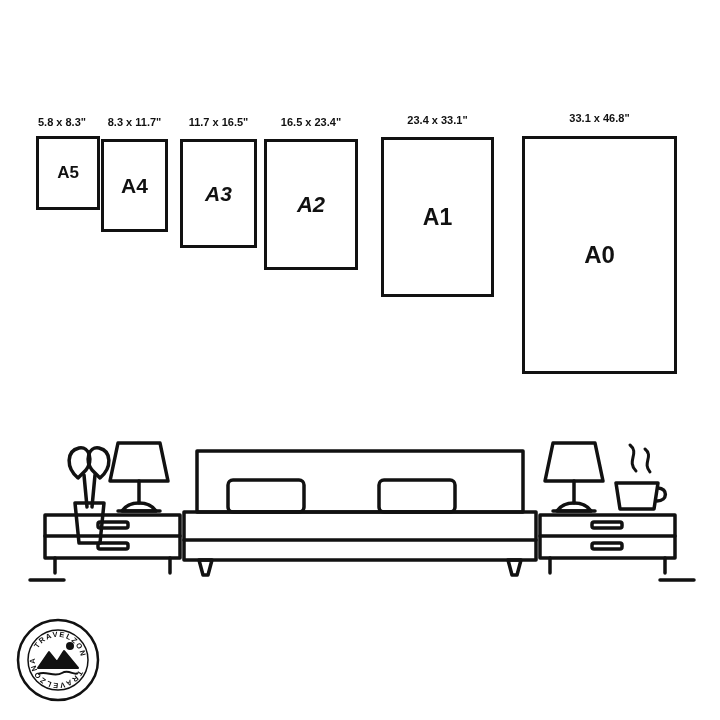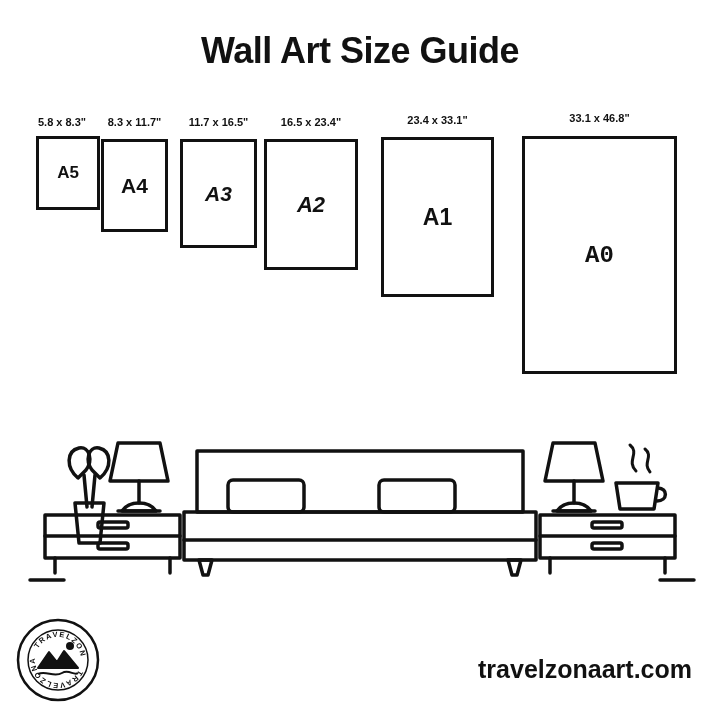--- a/index.html
+++ b/index.html
@@ -101,21 +101,20 @@
     font-weight: bold;
     color: #111111;
     letter-spacing: 0px;
   }
 </style>
 </head>
 <body>
 
 <div id="page">
 
-  <div class="title">Wall Art Size Guide</div>
 
   <div class="frames">
 
     <div class="frame-wrap" style="left:36px; top:136px; width:52px; height:74px;">
       <div class="frame-dim" style="top:-20px;">5.8 x 8.3"</div>
       <div class="frame-shadow" style="left:7px; top:7px; width:52px; height:74px;"></div>
       <div class="frame-box" style="width:64px; height:74px;">
         <span class="frame-label" style="font-size:17px;">A5</span>
       </div>
     </div>
@@ -148,21 +147,21 @@
       <div class="frame-dim" style="top:-23px;">23.4 x 33.1"</div>
       <div class="frame-shadow" style="left:11px; top:11px; width:113px; height:160px;"></div>
       <div class="frame-box" style="width:113px; height:160px;">
         <span class="frame-label" style="font-size:23px;">A1</span>
       </div>
     </div>
 
     <div class="frame-wrap" style="left:522px; top:136px; width:155px; height:238px;">
       <div class="frame-dim" style="top:-24px;">33.1 x 46.8"</div>
       <div class="frame-shadow" style="left:12px; top:12px; width:155px; height:238px;"></div>
-      <div class="frame-box" style="width:155px; height:238px;font-family:Liberation Mono, monospace;">
+      <div class="frame-box" style="width:155px; height:238px;">
         <span class="frame-label" style="font-size:24px;">A0</span>
       </div>
     </div>
 
   </div>
 
   <div class="scene">
     <svg width="720" height="235" viewBox="0 0 720 235" xmlns="http://www.w3.org/2000/svg">
       <g fill="none" stroke="#111111" stroke-width="3.5" stroke-linejoin="round" stroke-linecap="round">
 
@@ -247,15 +246,14 @@
       <path id="logoBottom" d="M 42 42 m 23,0 a 23,23 0 1,1 -46,0" fill="none"></path>
       <text font-family="Liberation Sans, sans-serif" font-size="7.5" font-weight="bold" fill="#111111" letter-spacing="1.4">
         <textPath href="#logoTop" startOffset="16%">TRAVELZONAART</textPath>
       </text>
       <text font-family="Liberation Sans, sans-serif" font-size="7.5" font-weight="bold" fill="#111111" letter-spacing="1.4">
         <textPath href="#logoBottom" startOffset="14%">TRAVELZONAART</textPath>
       </text>
     </svg>
   </div>
 
-  <div class="site">travelzonaart.com</div>
 
 </div>
 
 </body></html>

